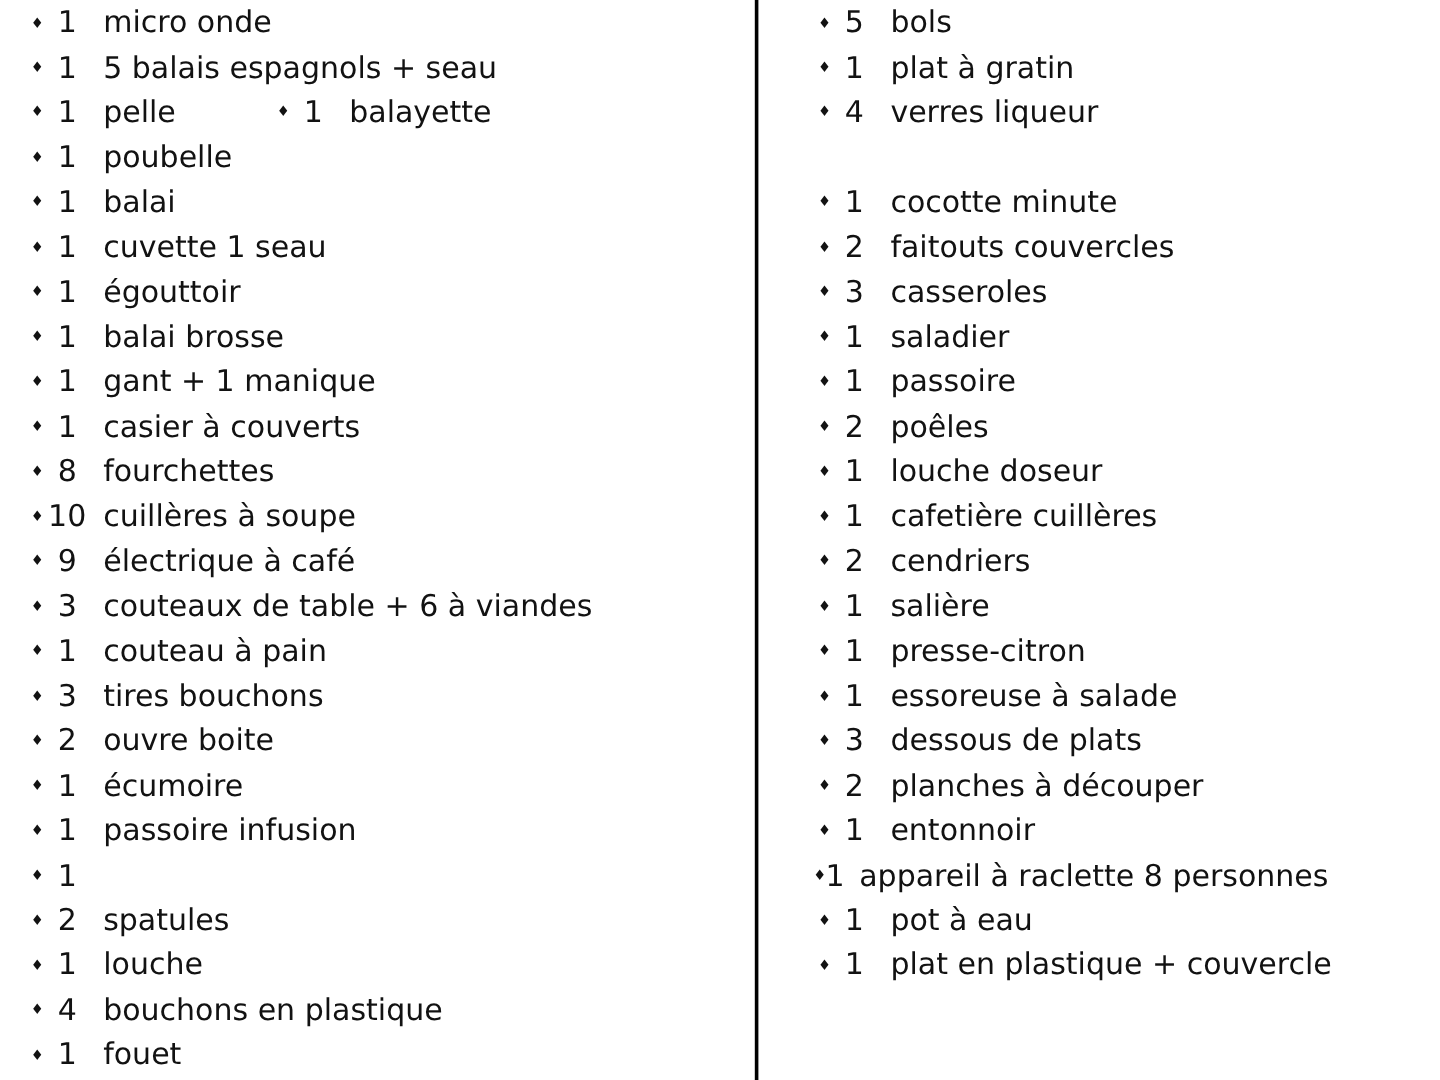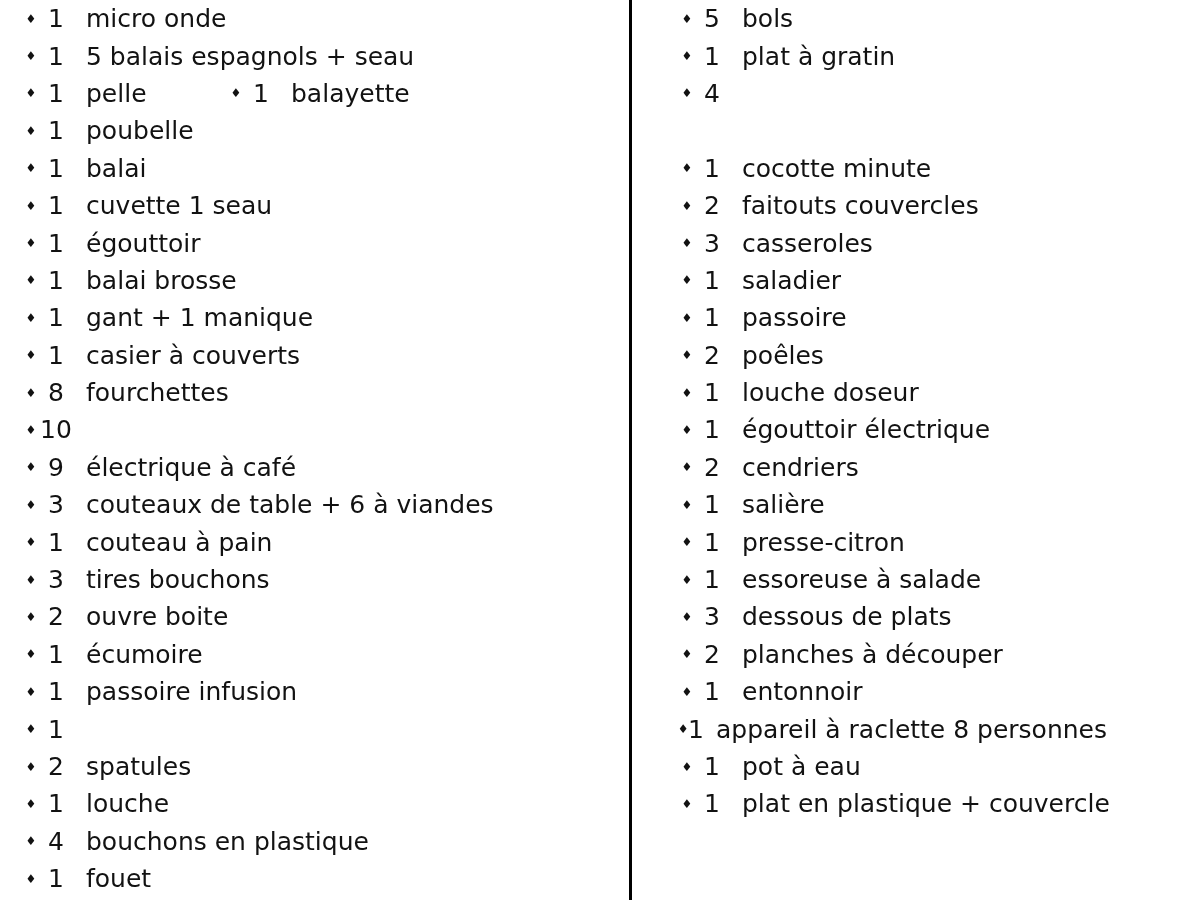--- a/index.html
+++ b/index.html
@@ -130,20 +130,21 @@
       <span class="label">casier à couverts</span>
     </div>
     <div class="row">
       <span class="bullet">♦</span>
       <span class="qty">8</span>
       <span class="label">fourchettes</span>
     </div>
     <div class="row">
       <span class="bullet">♦</span>
       <span class="qty">10</span>
+      <span class="label">cuillères à soupe</span>
     </div>
     <div class="row">
       <span class="bullet">♦</span>
       <span class="qty">9</span>
       <span class="label">électrique à café</span>
     </div>
     <div class="row">
       <span class="bullet">♦</span>
       <span class="qty">3</span>
       <span class="label">couteaux de table + 6 à viandes</span>
@@ -208,20 +209,21 @@
       <span class="label">bols</span>
     </div>
     <div class="row">
       <span class="bullet">♦</span>
       <span class="qty">1</span>
       <span class="label">plat à gratin</span>
     </div>
     <div class="row">
       <span class="bullet">♦</span>
       <span class="qty">4</span>
+      <span class="label">verres liqueur</span>
     </div>
     <div class="row"></div>
     <div class="row">
       <span class="bullet">♦</span>
       <span class="qty">1</span>
       <span class="label">cocotte minute</span>
     </div>
     <div class="row">
       <span class="bullet">♦</span>
       <span class="qty">2</span>
@@ -248,21 +250,21 @@
       <span class="label">poêles</span>
     </div>
     <div class="row">
       <span class="bullet">♦</span>
       <span class="qty">1</span>
       <span class="label">louche doseur</span>
     </div>
     <div class="row">
       <span class="bullet">♦</span>
       <span class="qty">1</span>
-      <span class="label">égouttoir électrique</span>
+      <span class="label">cafetière cuillères</span>
     </div>
     <div class="row">
       <span class="bullet">♦</span>
       <span class="qty">2</span>
       <span class="label">cendriers</span>
     </div>
     <div class="row">
       <span class="bullet">♦</span>
       <span class="qty">1</span>
       <span class="label">salière</span>

